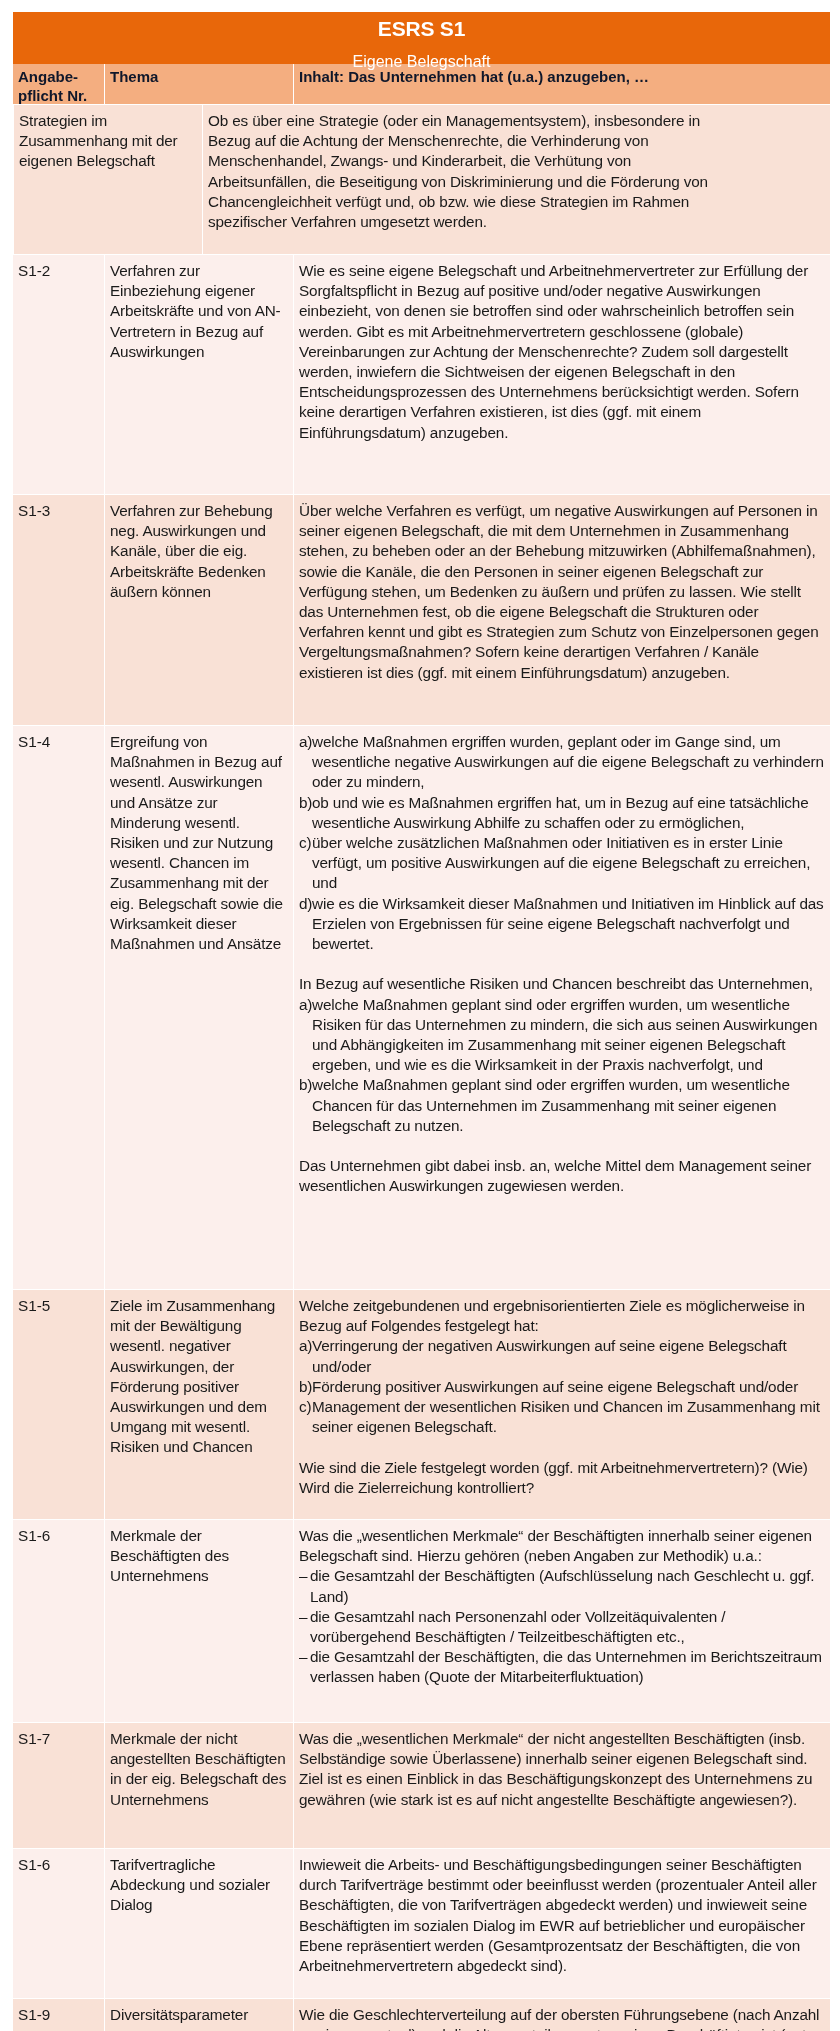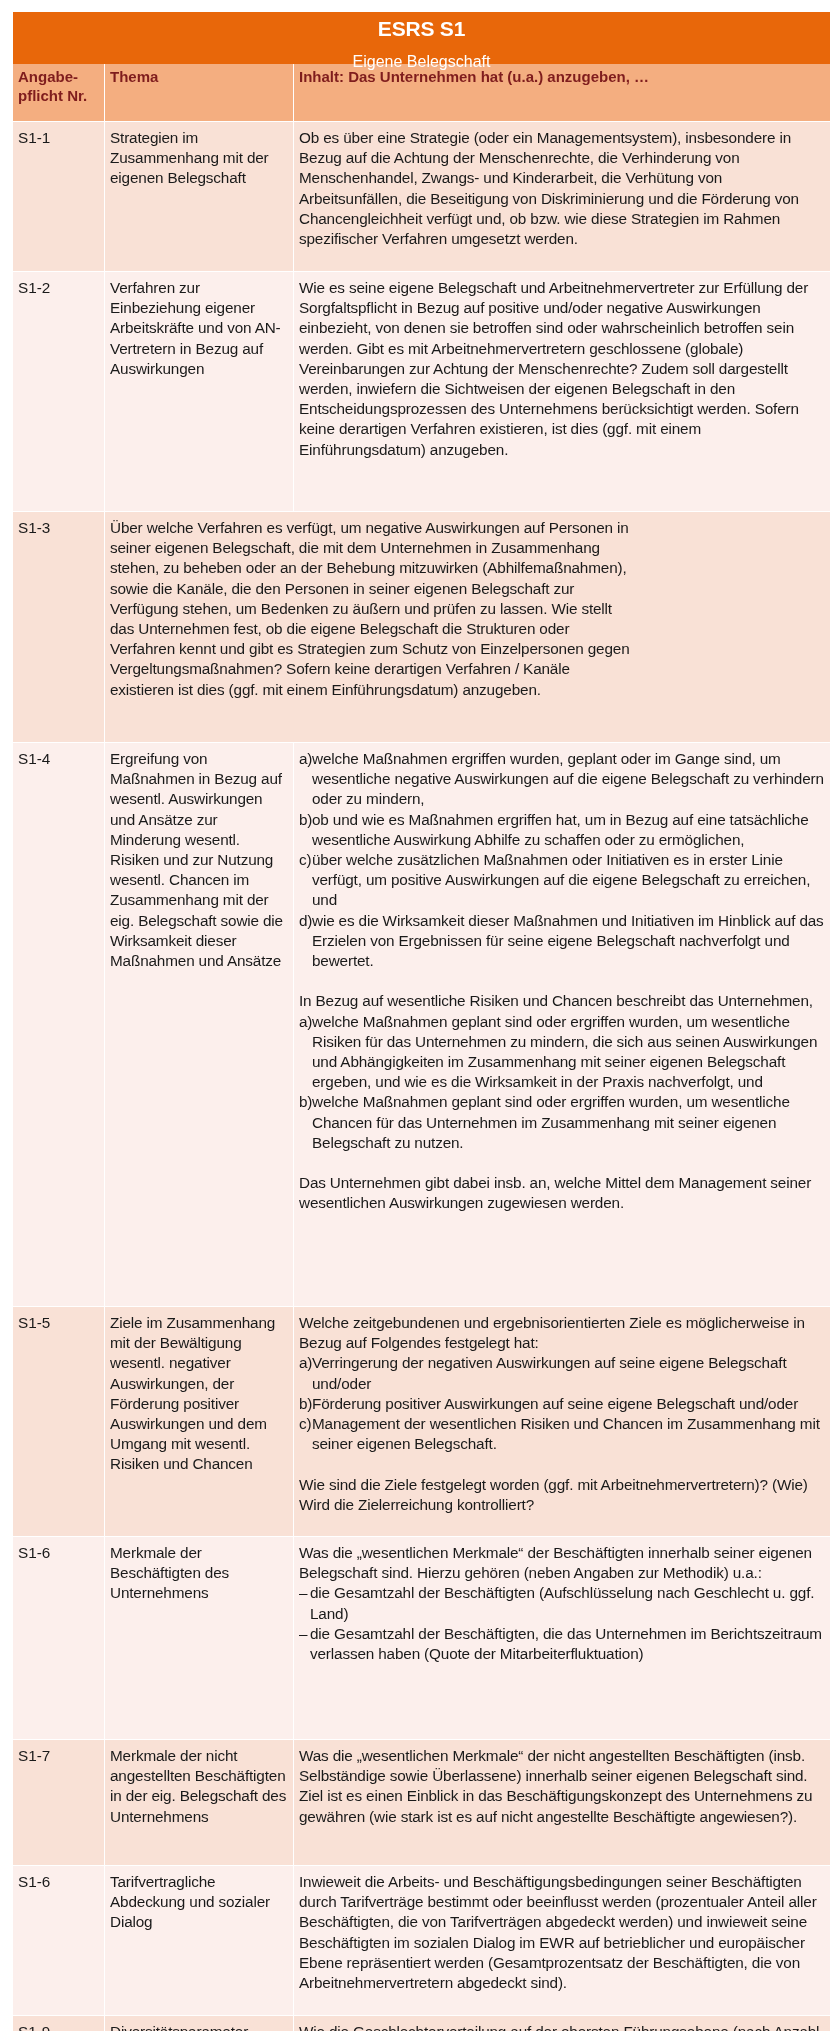--- a/index.html
+++ b/index.html
@@ -2,21 +2,21 @@
 <html><head>
 <meta charset="utf-8">
 <style>
   html, body { margin: 0; padding: 0; background: #ffffff; }
   body { width: 840px; height: 2031px; position: relative; overflow: hidden;
          font-family: "Liberation Sans", sans-serif; color: #1a1a1a; }
   .table { position: absolute; left: 13px; top: 12px; width: 817px; }
   .title-band { background: #E8670A; height: 52px; text-align: center; color: #ffffff; }
   .title-band .t1 { font-size: 21px; font-weight: bold; padding-top: 5px; line-height: 24px; letter-spacing: -0.2px; }
   .title-band .t2 { font-size: 16px; line-height: 20px; margin-top: 11px; }
-  .colhead { display: flex; background: #F4AE80; height: 57px; color: #7f1d1d; font-weight: bold; font-size: 15px; }
+  .colhead { display: flex; background: #F4AE80; height: 40px; color: #0f172a; font-weight: bold; font-size: 15px; }
   .colhead > div { padding: 3px 4px 0 5px; line-height: 19px; box-sizing: border-box; }
   .c1 { width: 91px; }
   .c2 { width: 189px; border-left: 1.5px solid #ffffff; }
   .c3 { width: 537px; border-left: 1.5px solid #ffffff; }
   .row { display: flex; border-top: 1.5px solid #ffffff; box-sizing: border-box; font-size: 15.3px; line-height: 20.2px; }
   .row.dark { background: #F9E1D6; }
   .row.light { background: #FCEFEC; }
   .row > div { box-sizing: border-box; padding: 6px 4px 0 5px; }
   .row .c3 { letter-spacing: -0.15px; }
   .row .c2 { letter-spacing: -0.15px; }
@@ -36,37 +36,37 @@
     <div class="t2">Eigene Belegschaft</div>
   </div>
 
   <div class="colhead">
     <div class="c1">Angabe-pflicht Nr.</div>
     <div class="c2">Thema</div>
     <div class="c3">Inhalt: Das Unternehmen hat (u.a.) anzugeben, …</div>
   </div>
 
   <div class="row dark" style="height:150px">
-    <div class="c1">S1-1</div>
     <div class="c2">Strategien im Zusammenhang mit der eigenen Belegschaft</div>
     <div class="c3">
       <p>Ob es über eine Strategie (oder ein Managementsystem), insbesondere in Bezug auf die Achtung der Menschenrechte, die Verhinderung von Menschenhandel, Zwangs- und Kinderarbeit, die Verhütung von Arbeitsunfällen, die Beseitigung von Diskriminierung und die Förderung von Chancengleichheit verfügt und, ob bzw. wie diese Strategien im Rahmen spezifischer Verfahren umgesetzt werden.</p>
     </div>
   </div>
 
   <div class="row light" style="height:240px">
     <div class="c1">S1-2</div>
     <div class="c2">Verfahren zur Einbeziehung eigener Arbeitskräfte und von AN-Vertretern in Bezug auf Auswirkungen</div>
     <div class="c3">
       <p>Wie es seine eigene Belegschaft und Arbeitnehmervertreter zur Erfüllung der Sorgfaltspflicht in Bezug auf positive und/oder negative Auswirkungen einbezieht, von denen sie betroffen sind oder wahrscheinlich betroffen sein werden. Gibt es mit Arbeitnehmervertretern geschlossene (globale) Vereinbarungen zur Achtung der Menschenrechte? Zudem soll dargestellt werden, inwiefern die Sichtweisen der eigenen Belegschaft in den Entscheidungsprozessen des Unternehmens berücksichtigt werden. Sofern keine derartigen Verfahren existieren, ist dies (ggf. mit einem Einführungsdatum) anzugeben.</p>
     </div>
   </div>
 
   <div class="row dark" style="height:231px">
     <div class="c1">S1-3</div>
+    <div class="c2">Verfahren zur Behebung neg. Auswirkungen und Kanäle, über die eig. Arbeitskräfte Bedenken äußern können</div>
     <div class="c3">
       <p>Über welche Verfahren es verfügt, um negative Auswirkungen auf Personen in seiner eigenen Belegschaft, die mit dem Unternehmen in Zusammenhang stehen, zu beheben oder an der Behebung mitzuwirken (Abhilfemaßnahmen), sowie die Kanäle, die den Personen in seiner eigenen Belegschaft zur Verfügung stehen, um Bedenken zu äußern und prüfen zu lassen. Wie stellt das Unternehmen fest, ob die eigene Belegschaft die Strukturen oder Verfahren kennt und gibt es Strategien zum Schutz von Einzelpersonen gegen Vergeltungsmaßnahmen? Sofern keine derartigen Verfahren / Kanäle existieren ist dies (ggf. mit einem Einführungsdatum) anzugeben.</p>
     </div>
   </div>
 
   <div class="row light" style="height:564px">
     <div class="c1">S1-4</div>
     <div class="c2">Ergreifung von Maßnahmen in Bezug auf wesentl. Auswirkungen und Ansätze zur Minderung wesentl. Risiken und zur Nutzung wesentl. Chancen im Zusammenhang mit der eig. Belegschaft sowie die Wirksamkeit dieser Maßnahmen und Ansätze</div>
     <div class="c3">
       <p class="li"><span class="m">a)</span><span>welche Maßnahmen ergriffen wurden, geplant oder im Gange sind, um wesentliche negative Auswirkungen auf die eigene Belegschaft zu verhindern oder zu mindern,</span></p>
@@ -94,20 +94,21 @@
       <p>Wie sind die Ziele festgelegt worden (ggf. mit Arbeitnehmervertretern)? (Wie) Wird die Zielerreichung kontrolliert?</p>
     </div>
   </div>
 
   <div class="row light" style="height:203px">
     <div class="c1">S1-6</div>
     <div class="c2">Merkmale der Beschäftigten des Unternehmens</div>
     <div class="c3">
       <p>Was die „wesentlichen Merkmale“ der Beschäftigten innerhalb seiner eigenen Belegschaft sind. Hierzu gehören (neben Angaben zur Methodik) u.a.:</p>
       <p class="dash"><span class="m">–</span><span>die Gesamtzahl der Beschäftigten (Aufschlüsselung nach Geschlecht u. ggf. Land)</span></p>
+      <p class="dash"><span class="m">–</span><span>die Gesamtzahl nach Personenzahl oder Vollzeitäquivalenten / vorübergehend Beschäftigten / Teilzeitbeschäftigten etc.,</span></p>
       <p class="dash"><span class="m">–</span><span>die Gesamtzahl der Beschäftigten, die das Unternehmen im Berichtszeitraum verlassen haben (Quote der Mitarbeiterfluktuation)</span></p>
     </div>
   </div>
 
   <div class="row dark" style="height:126px">
     <div class="c1">S1-7</div>
     <div class="c2">Merkmale der nicht angestellten Beschäftigten in der eig. Belegschaft des Unternehmens</div>
     <div class="c3">
       <p>Was die „wesentlichen Merkmale“ der nicht angestellten Beschäftigten (insb. Selbständige sowie Überlassene) innerhalb seiner eigenen Belegschaft sind. Ziel ist es einen Einblick in das Beschäftigungskonzept des Unternehmens zu gewähren (wie stark ist es auf nicht angestellte Beschäftigte angewiesen?).</p>
     </div>

